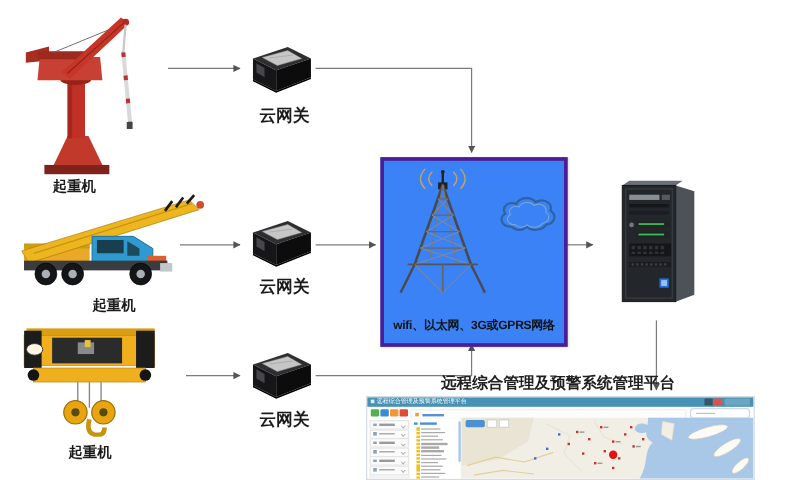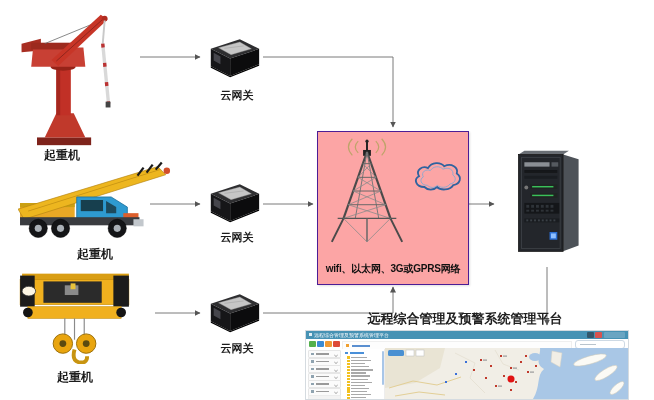--- a/index.html
+++ b/index.html
@@ -1,22 +1,22 @@
 <!DOCTYPE html>
 <html><head>
 <meta charset="utf-8">
 <style>
   html,body{margin:0;padding:0;background:#fff;}
   .stage{position:relative;width:654px;height:400px;background:#ffffff;overflow:hidden;
          font-family:"Liberation Sans","DejaVu Sans",sans-serif;}
   .abs{position:absolute;}
   .lbl{position:absolute;text-align:center;font-weight:700;color:#1b1b1b;font-size:12px;white-space:nowrap;}
-  .lbl-sm{font-size:11px;}
-  .netbox{position:absolute;left:317px;top:131px;width:150px;height:152px;background:#fca5a5;
-          border:1px solid #4c1d95;box-shadow:1px 1px 2px rgba(0,0,0,.12);}
+  .lbl-sm{font-size:14px;}
+  .netbox{position:absolute;left:317px;top:131px;width:150px;height:152px;background:#3b82f6;
+          border:3px solid #4c1d95;box-shadow:1px 1px 2px rgba(0,0,0,.12);}
   .netbox-label{position:absolute;left:0;right:0;bottom:8px;text-align:center;font-weight:700;
                 font-size:10px;color:#111;letter-spacing:-0.2px;white-space:nowrap;}
   .caption{position:absolute;left:340px;top:310px;width:250px;text-align:center;font-weight:700;
            font-size:13px;color:#202020;white-space:nowrap;}
   
   .platform{position:absolute;left:305px;top:330px;width:322px;height:68px;background:#fff;
             border:1px solid #d5dbe0;overflow:hidden;}
   .pf-header{position:absolute;left:0;top:0;right:0;height:8px;background:#4792b4;}
   .pf-title{position:absolute;left:8px;top:1px;font-size:5px;line-height:6px;color:#fff;white-space:nowrap;}
   .pf-logo{position:absolute;left:3px;top:2px;width:3px;height:3px;background:#dfeef5;}

